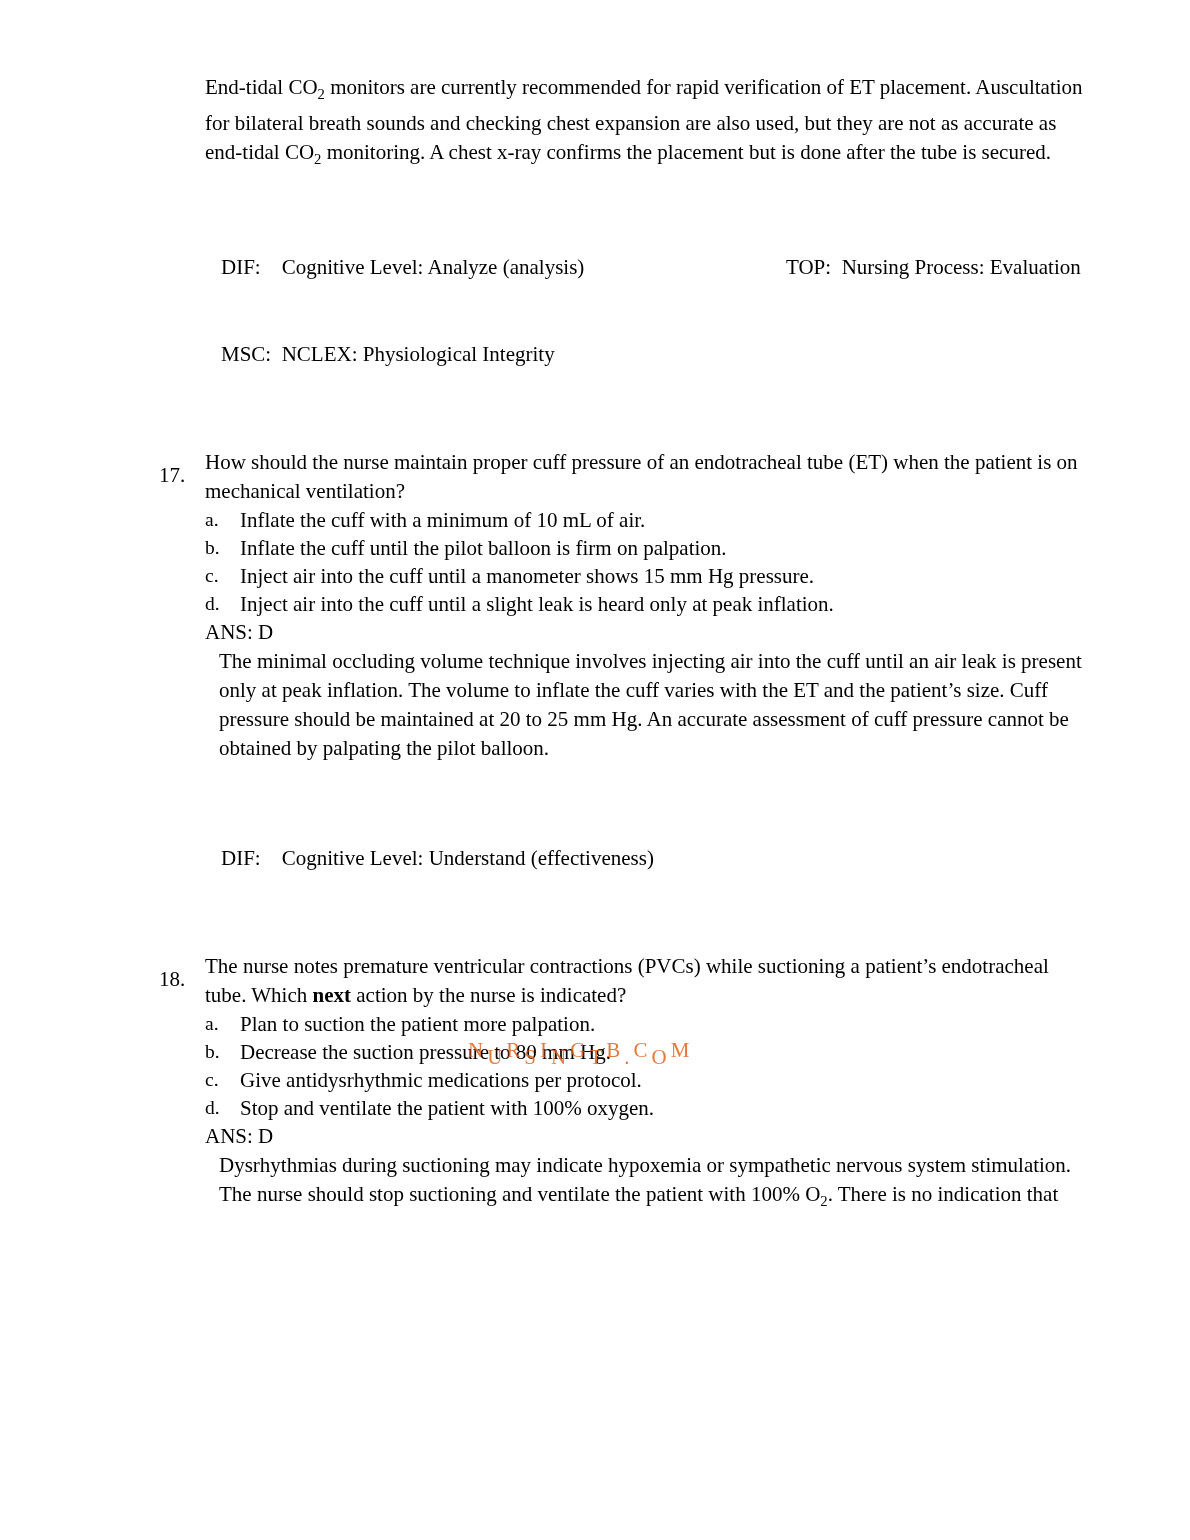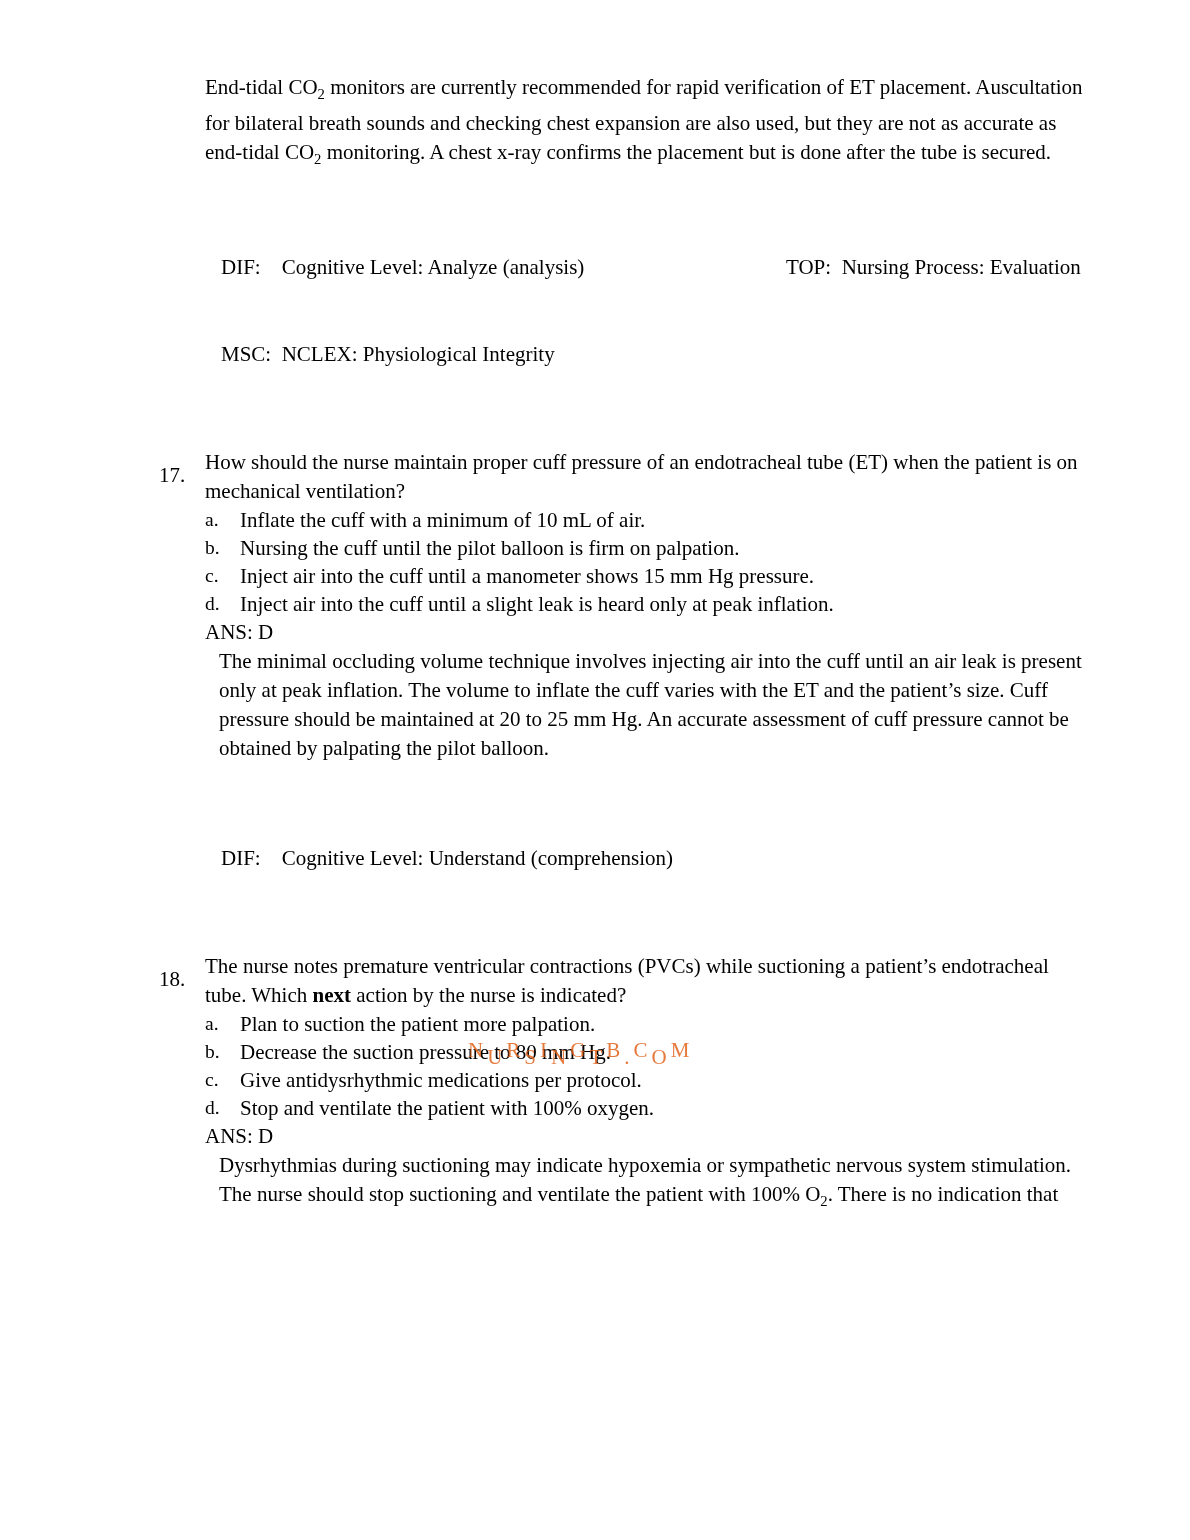--- a/index.html
+++ b/index.html
@@ -65,35 +65,35 @@
         <span class="qnum">17.</span>
         <div class="qstem"><span>How should the nurse maintain proper cuff pressure of an endotracheal tube (ET) when the patient is on mechanical ventilation?</span><b></b><span></span></div>
       </div>
       <div class="options">
         <div class="opt">
             <span class="opt-letter">a.</span>
             <span class="opt-text">Inflate the cuff with a minimum of 10 mL of air.</span>
           </div>
         <div class="opt">
             <span class="opt-letter">b.</span>
-            <span class="opt-text">Nursing the cuff until the pilot balloon is firm on palpation.</span>
+            <span class="opt-text">Inflate the cuff until the pilot balloon is firm on palpation.</span>
           </div>
         <div class="opt">
             <span class="opt-letter">c.</span>
             <span class="opt-text">Inject air into the cuff until a manometer shows 15 mm Hg pressure.</span>
           </div>
         <div class="opt">
             <span class="opt-letter">d.</span>
             <span class="opt-text">Inject air into the cuff until a slight leak is heard only at peak inflation.</span>
           </div>
       </div>
       <div class="ans">ANS: D</div>
       <p class="rationale"><span>The minimal occluding volume technique involves injecting air into the cuff until an air leak is present only at peak inflation. The volume to inflate the cuff varies with the ET and the patient’s size. Cuff pressure should be maintained at 20 to 25 mm Hg. An accurate assessment of cuff pressure cannot be obtained by palpating the pilot balloon.</span><sub></sub><span></span></p>
       <div class="meta-block">
-        <div class="meta-line"><span>DIF:    Cognitive Level: Understand (comprehension)</span></div>
+        <div class="meta-line"><span>DIF:    Cognitive Level: Understand (effectiveness)</span></div>
       </div>
     </div>
 
     <div class="question">
       <div class="qrow">
         <span class="qnum">18.</span>
         <div class="qstem"><span>The nurse notes premature ventricular contractions (PVCs) while suctioning a patient’s endotracheal tube. Which </span><b>next</b><span> action by the nurse is indicated?</span></div>
       </div>
       <div class="options">
         <span class="watermark"><span style="display: inline-block; margin-right: 4px; transform: none;">N</span><span style="display: inline-block; margin-right: 4px; transform: translateY(7px);">U</span><span style="display: inline-block; margin-right: 4px; transform: none;">R</span><span style="display: inline-block; margin-right: 4px; transform: translateY(7px);">S</span><span style="display: inline-block; margin-right: 4px; transform: none;">I</span><span style="display: inline-block; margin-right: 4px; transform: translateY(7px);">N</span><span style="display: inline-block; margin-right: 4px; transform: none;">G</span><span style="display: inline-block; margin-right: 4px; transform: translateY(7px);">T</span><span style="display: inline-block; margin-right: 4px; transform: none;">B</span><span style="display: inline-block; margin-right: 4px; transform: translateY(7px);">.</span><span style="display: inline-block; margin-right: 4px; transform: none;">C</span><span style="display: inline-block; margin-right: 4px; transform: translateY(7px);">O</span><span style="display: inline-block; margin-right: 4px; transform: none;">M</span></span>

